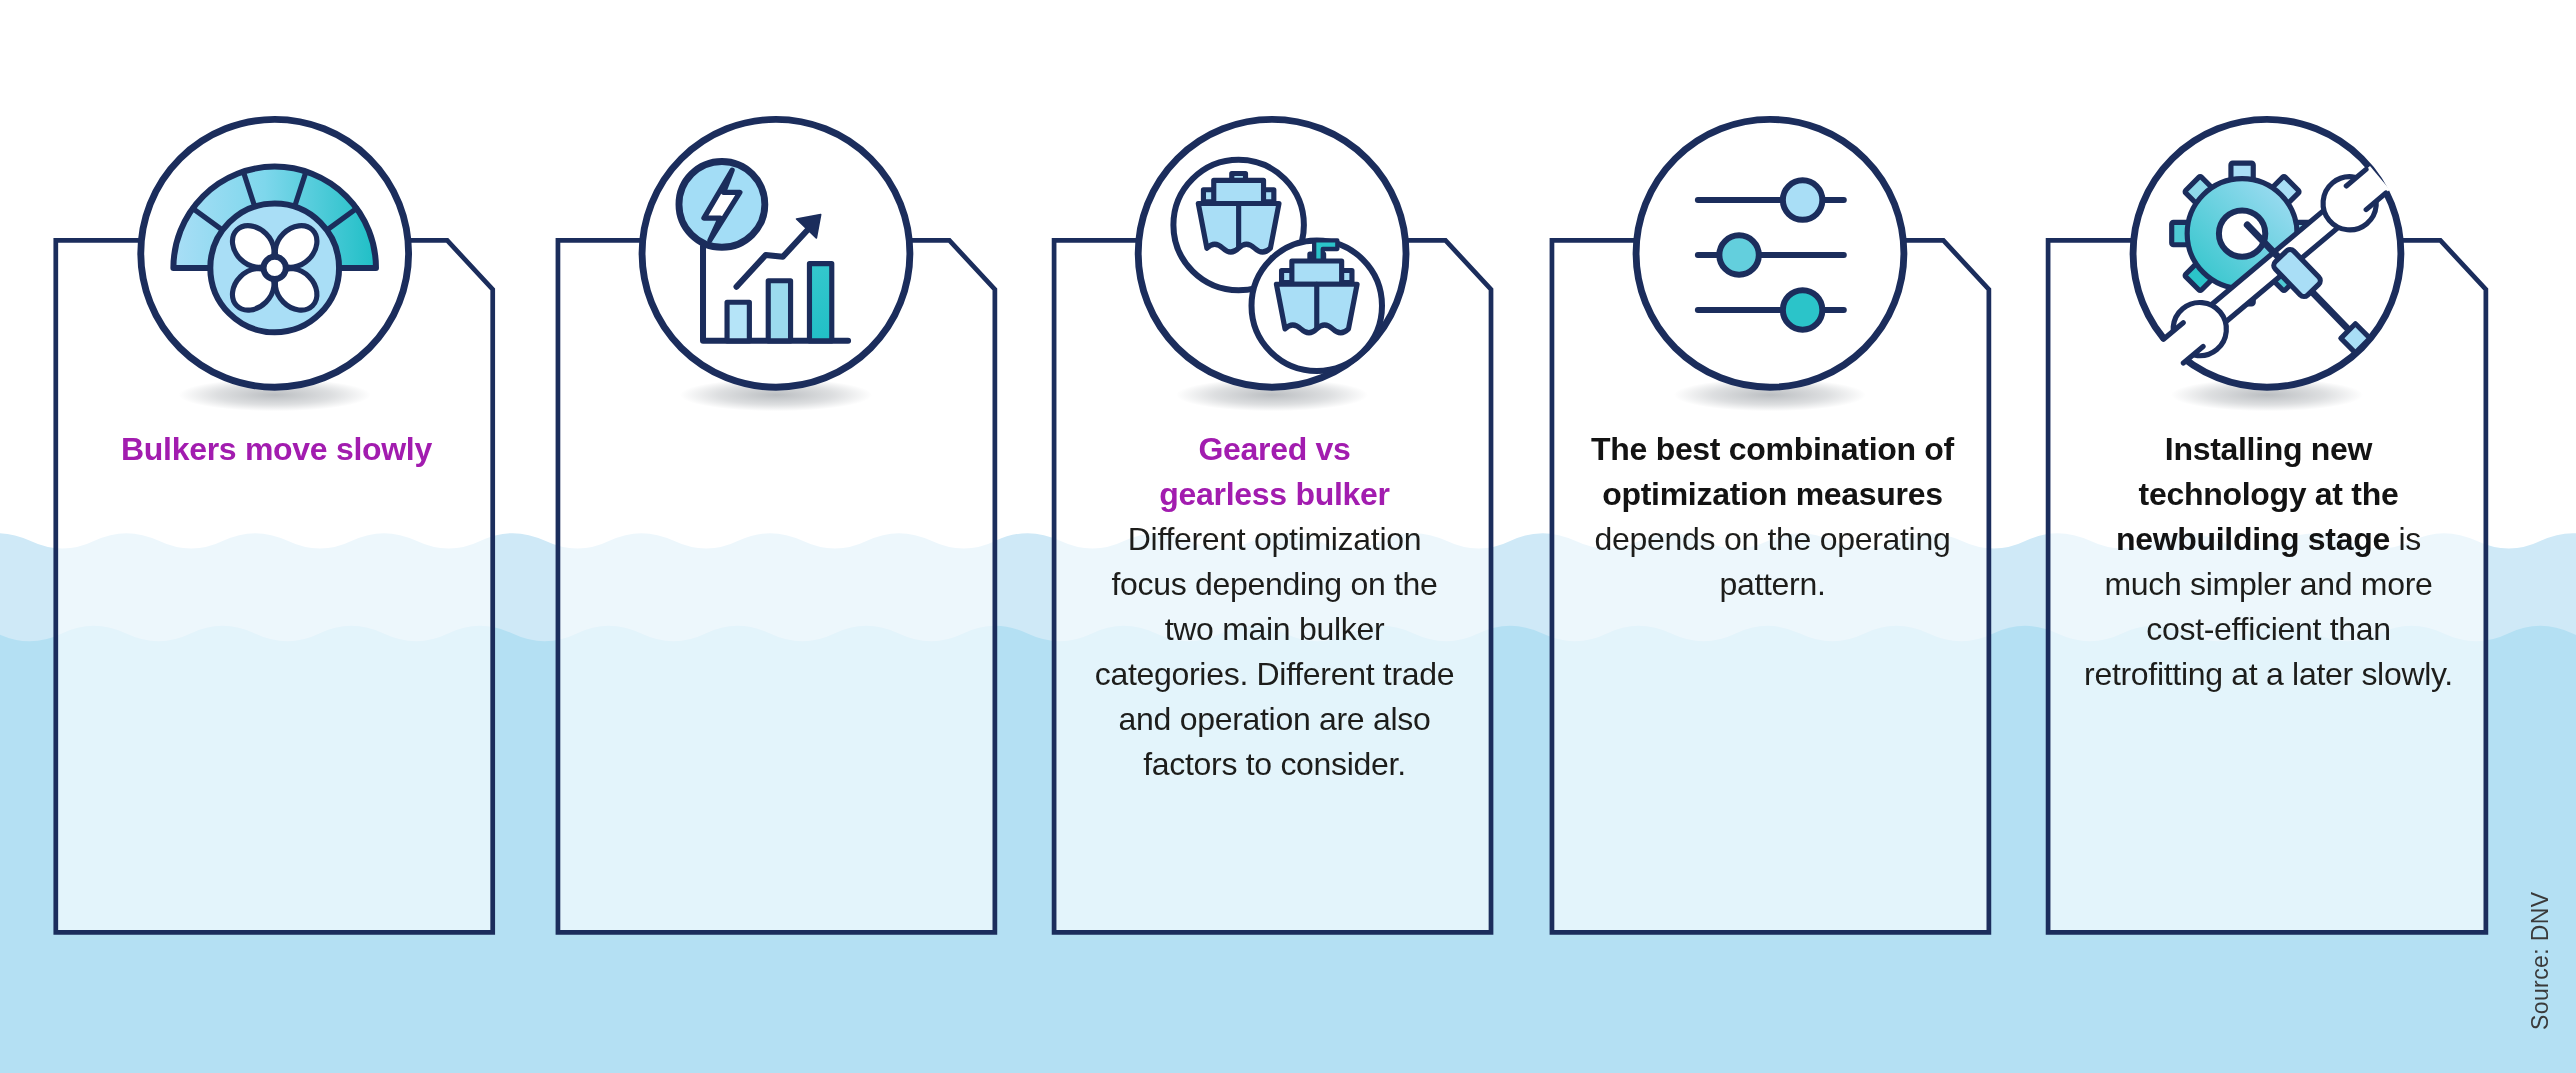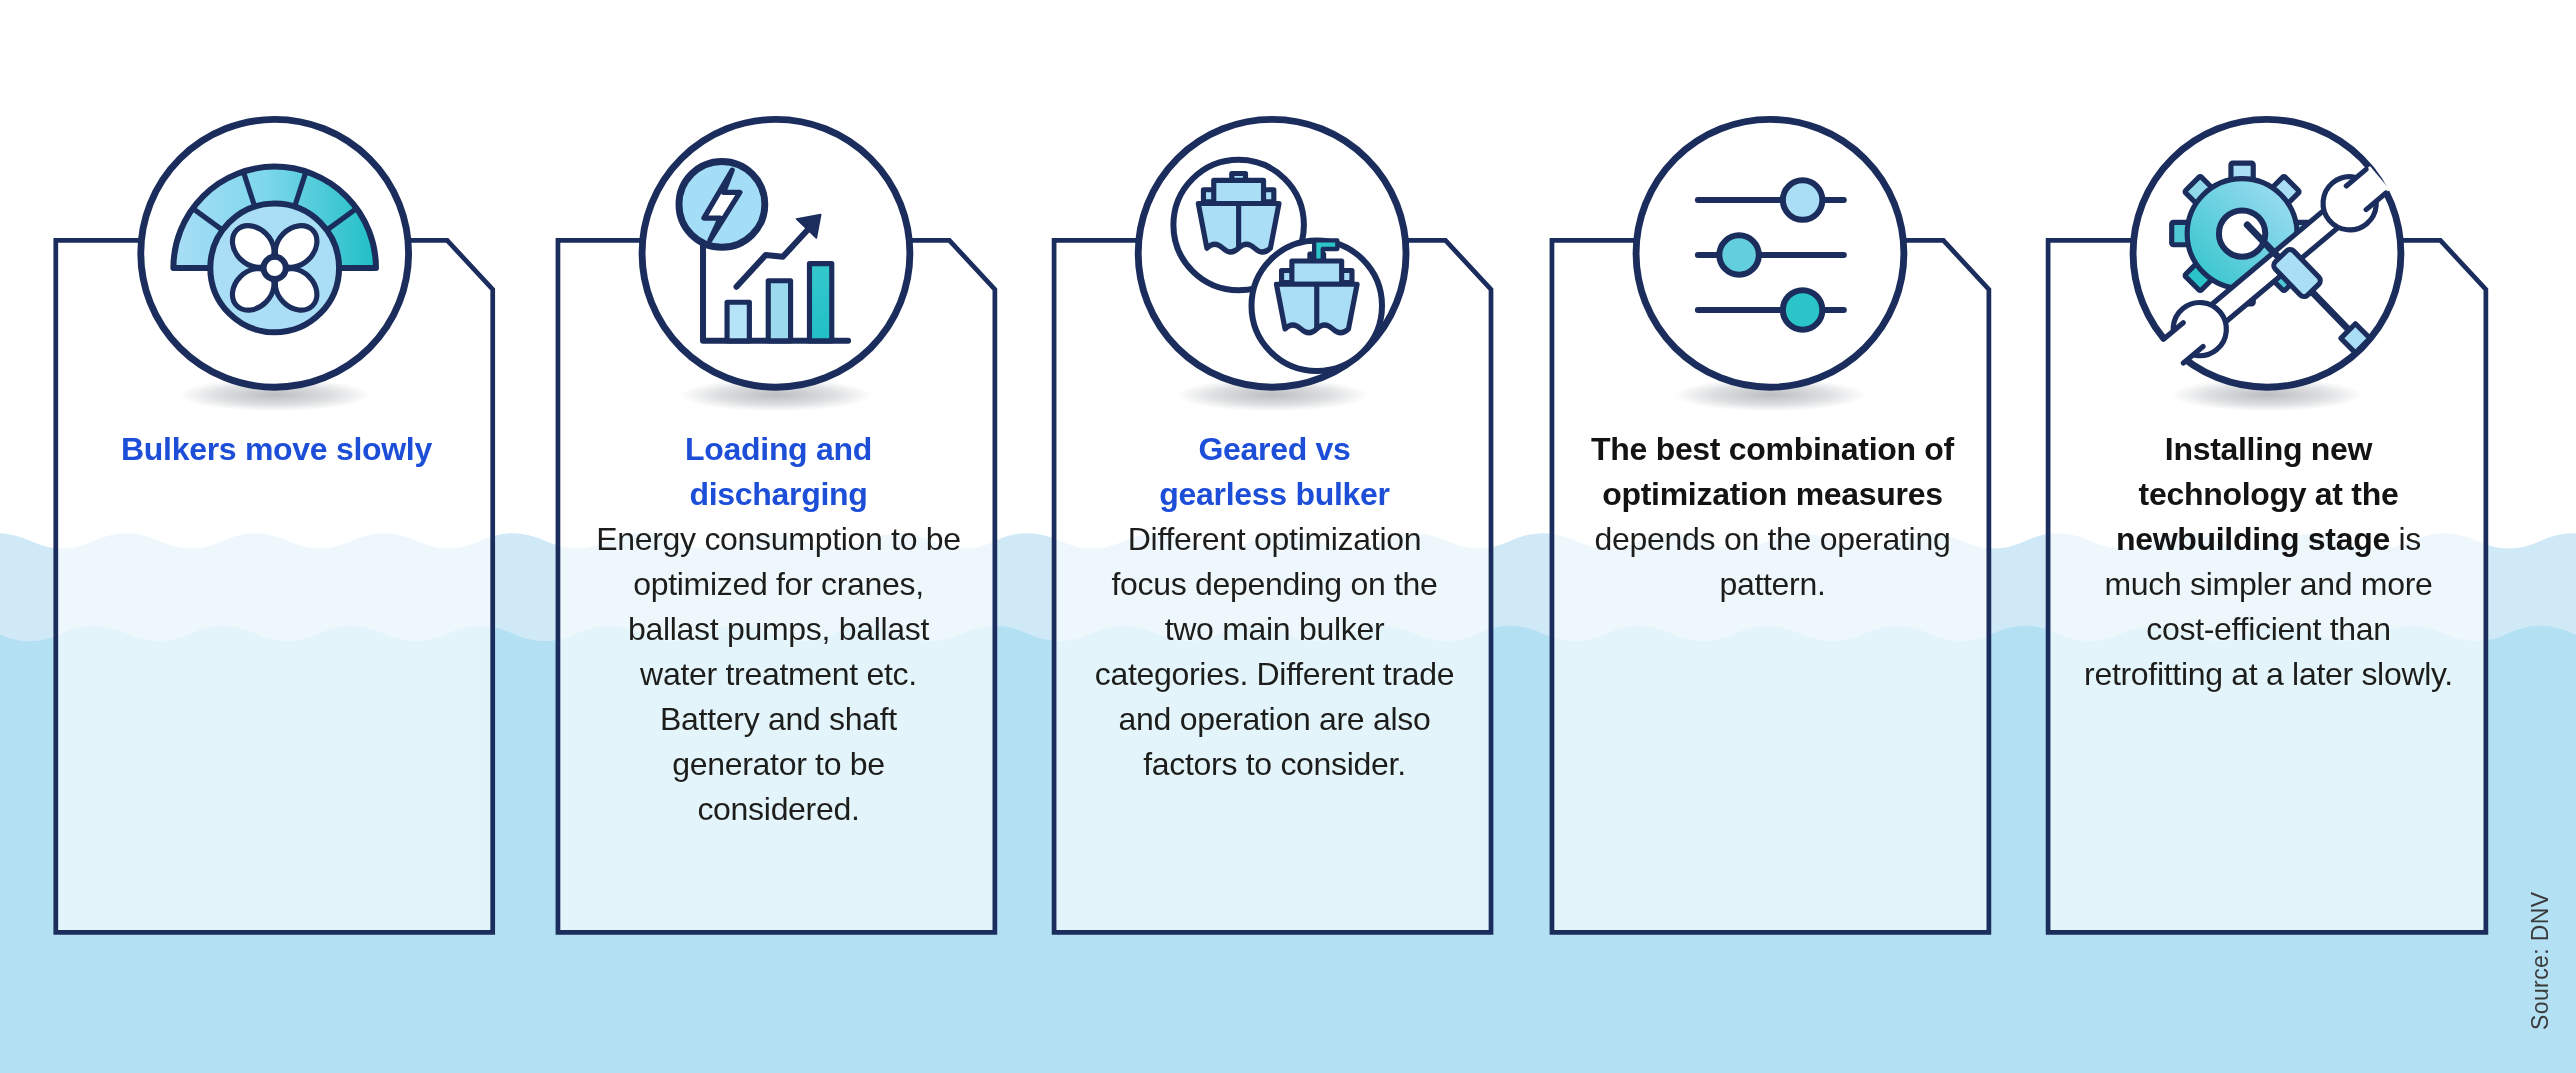--- a/index.html
+++ b/index.html
@@ -18,21 +18,21 @@
     text-align:center;
     font-size:32px;
     line-height:45px;
     letter-spacing:-0.3px;
     color:#1d1d1b;
     z-index:5;
   }
   .card-text .heading{
     display:block;
     font-weight:bold;
-    color:#1d4ed8;
+    color:#a21caf;
     white-space:pre-line;
   }
   .card-text p{margin:0;}
   .card-text p strong{font-weight:bold;color:#131313;}
   #source-credit{
     position:absolute;
     left:2527px;
     top:1030px;
     transform:rotate(-90deg);
     transform-origin:0 0;
@@ -189,25 +189,20 @@
       <rect x="2649" y="303" width="54" height="30" rx="6" transform="rotate(46 2676 318)" fill="#a9def6" stroke="#1b2d5c" stroke-width="6"></rect>
       <rect x="2732" y="382" width="24" height="24" transform="rotate(45 2744 394)" fill="#a9def6" stroke="#1b2d5c" stroke-width="6"></rect>
     </g>
   </g>
 </svg>
 
   <div class="card-text" style="left:90px">
     <strong class="heading">Bulkers move slowly</strong>
   </div>
 
-  <div class="card-text" style="left:592px">
-    <strong class="heading">Loading and
-discharging</strong>
-    <p><strong></strong><span>Energy consumption to be optimized for cranes, ballast pumps, ballast water treatment etc. Battery and shaft generator to be considered.</span></p>
-  </div>
 
   <div class="card-text" style="left:1088px">
     <strong class="heading">Geared vs
 gearless bulker</strong>
     <p><strong></strong><span>Different optimization focus depending on the two main bulker categories. Different trade and operation are also factors to consider.</span></p>
   </div>
 
   <div class="card-text" style="left:1586px">
     <strong class="heading"></strong>
     <p><strong>The best combination of optimization measures</strong><span> depends on the operating pattern.</span></p>

